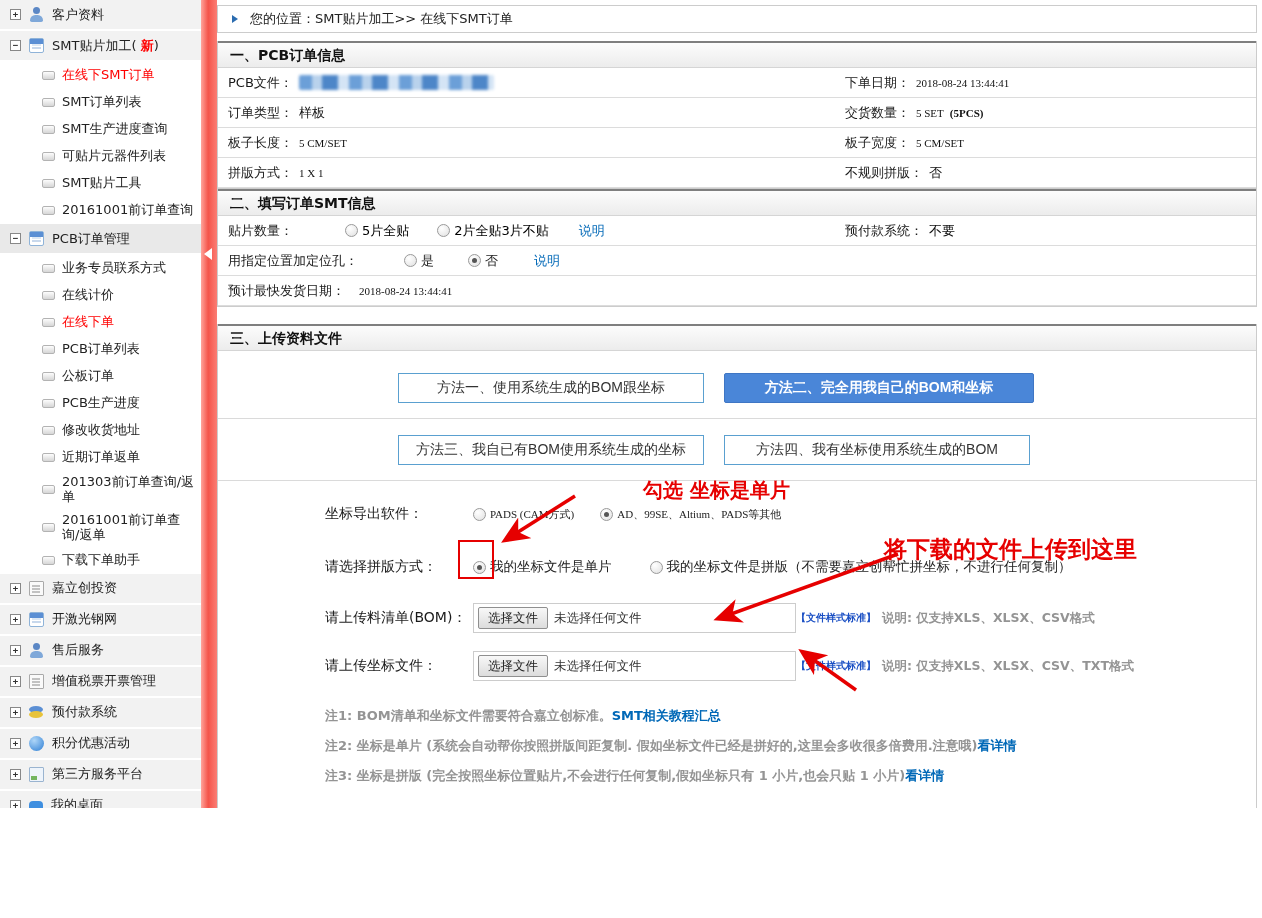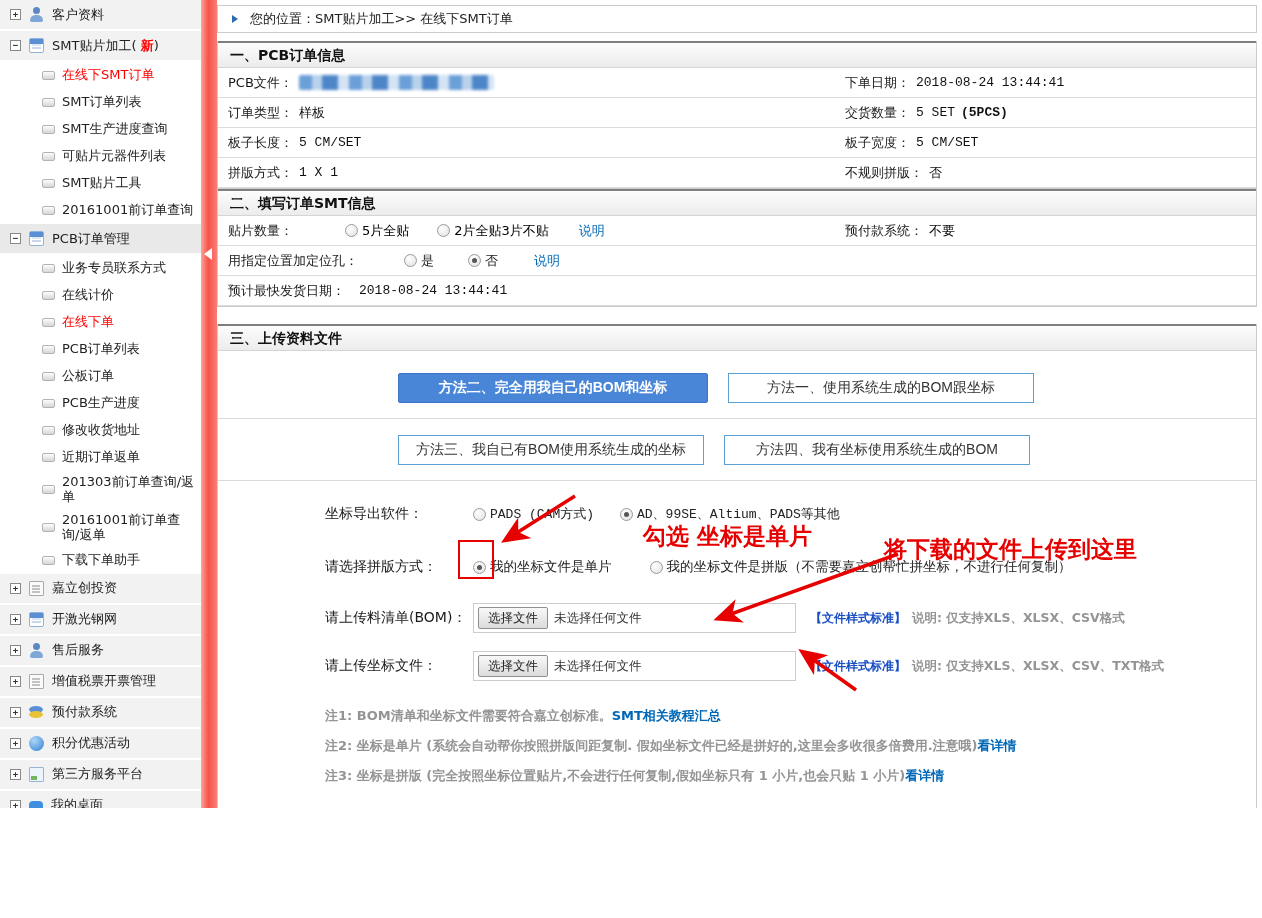--- a/index.html
+++ b/index.html
@@ -52,21 +52,21 @@
   .box { border:1px solid #ccc; border-top:none; background:#fff; }
   .sec-header { height:27px; line-height:25px; padding-left:12px; font-weight:bold; font-size:14px; color:#111;
     background:linear-gradient(#fcfcfc,#ececec); border-top:2px solid #7f7f7f; border-bottom:1px solid #d5d5d5; }
   .sec1 { margin-top:8px; }
   .row { display:flex; height:30px; align-items:center; border-bottom:1px solid #dcdcdc; }
   .cell { display:flex; align-items:center; gap:6px; }
   .cell.l { width:627px; padding-left:10px; }
   .cell.r { flex:1; }
   .lbl { color:#1a1a1a; }
   .val { color:#111; }
-  .mono { font-family:Liberation Mono, monospace; font-size:13px; }
+  .mono { font-family:Liberation Serif, serif; font-size:11px; }
   .blur-val { display:inline-block; width:195px; height:15px; border-radius:2px; filter:blur(1.6px);
     background:repeating-linear-gradient(90deg,#6b9fd8 0 13px,#b9d2ec 13px 23px,#4d86c8 23px 39px,#d4e4f5 39px 50px); }
   .red-opt { color:#000000; }
   .link { color:#0068b7; cursor:pointer; text-decoration:none; }
   .radio { flex:none; width:13px; height:13px; border-radius:50%; border:1px solid #9a9a9a;
     background:radial-gradient(circle at 35% 30%,#fff,#e0e0e0); cursor:pointer; }
   .radio.checked::after { content:""; display:block; width:5px; height:5px; border-radius:50%; background:#555; margin:3px auto; }
   .opt { display:flex; align-items:center; gap:4px; }
 
   
@@ -78,38 +78,38 @@
   .m-btn.active { width:310px; background:#4a86d8; border-color:#3f76c4; color:#fff; font-weight:bold; border-radius:2px; }
   .f-row { display:flex; align-items:center; margin:20px 0 0 107px; min-height:26px; }
   .f-label { width:148px; color:#1a1a1a; font-size:14px; }
   .f-opts { display:flex; align-items:center; gap:26px; font-size:13.5px; }
   .panel-row { margin-top:22px; min-height:36px; }
   .file-row { margin-top:18px; }
   .file-wrap { width:323px; height:30px; border:1px solid #ccc; display:flex; align-items:center; padding-left:4px; gap:6px; }
   .file-btn { height:22px; padding:0 9px; font-size:12.5px; color:#222; cursor:pointer;
     border:1px solid #8f8f8f; border-radius:2px; background:linear-gradient(#f8f8f8,#dcdcdc); }
   .file-status { font-size:12.5px; color:#333; }
-  .std-link { margin-left:14px; color:#1a4fc4; font-weight:bold; font-size:12px; cursor:pointer; }
+  .std-link { color:#1a4fc4; font-weight:bold; font-size:10px; cursor:pointer; }
   .fmt-note { margin-left:6px; color:#949494; font-weight:bold; font-size:12.5px; }
   .notes { margin:20px 0 0 107px; color:#949494; font-weight:bold; line-height:30px; font-size:13px; }
 
   
   .steps { display:flex; justify-content:center; gap:48px; margin-top:50px; }
   .step-btn { width:137px; height:32px; background:#1155dd; color:#fff; font-size:15px; font-weight:bold;
     border:none; border-radius:3px; cursor:pointer; }
 
   
   .footer-bar { position:absolute; left:0; top:878px; width:1262px; height:24px; background:#f1f1f1;
     border-top:1px solid #ddd; border-bottom:1px solid #e6e6e6; z-index:30; }
   .drag-handle { position:absolute; left:627px; top:7px; width:28px; height:8px;
     border-top:2px solid #9a9a9a; border-bottom:2px solid #9a9a9a; cursor:ns-resize; }
 
   
   .annotation { position:absolute; color:#e60000; font-weight:bold; z-index:40; white-space:nowrap; }
-  .tip1 { left:643px; top:521px; font-size:23px; }
+  .tip1 { left:643px; top:477px; font-size:20px; }
   .tip2 { left:884px; top:534px; font-size:23px; }
   .redbox { position:absolute; left:458px; top:540px; width:36px; height:39px; border:2px solid #e60000; z-index:35; }
   .arrows { position:absolute; left:0; top:0; width:1262px; height:918px; z-index:38; pointer-events:none; }
 </style>
 </head>
 <body>
 
 <div class="page">
 
   <aside class="sidebar">
@@ -333,22 +333,22 @@
           <span class="lbl">预计最快发货日期：</span>
           <span class="val mono" style="margin-left:8px;">2018-08-24 13:44:41</span>
         </div>
       </div>
     </section>
 
     <section class="box sec3">
       <div class="sec-header">三、上传资料文件</div>
 
       <div class="m-row">
+        <button class="m-btn">方法一、使用系统生成的BOM跟坐标</button>
         <button class="m-btn active">方法二、完全用我自己的BOM和坐标</button>
-        <button class="m-btn">方法一、使用系统生成的BOM跟坐标</button>
       </div>
       <div class="m-row second">
         <button class="m-btn">方法三、我自已有BOM使用系统生成的坐标</button>
         <button class="m-btn">方法四、我有坐标使用系统生成的BOM</button>
       </div>
 
       <div class="f-row">
         <span class="f-label">坐标导出软件：</span>
         <span class="f-opts">
           <span class="opt">

